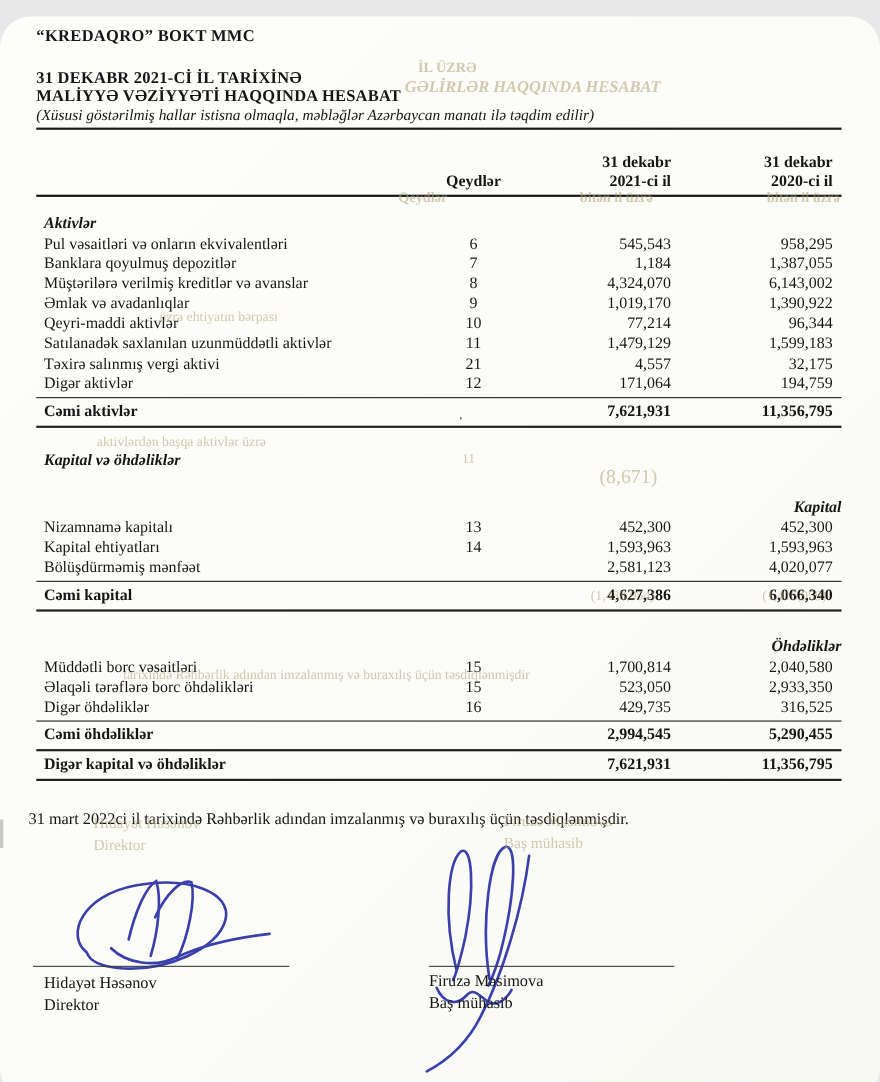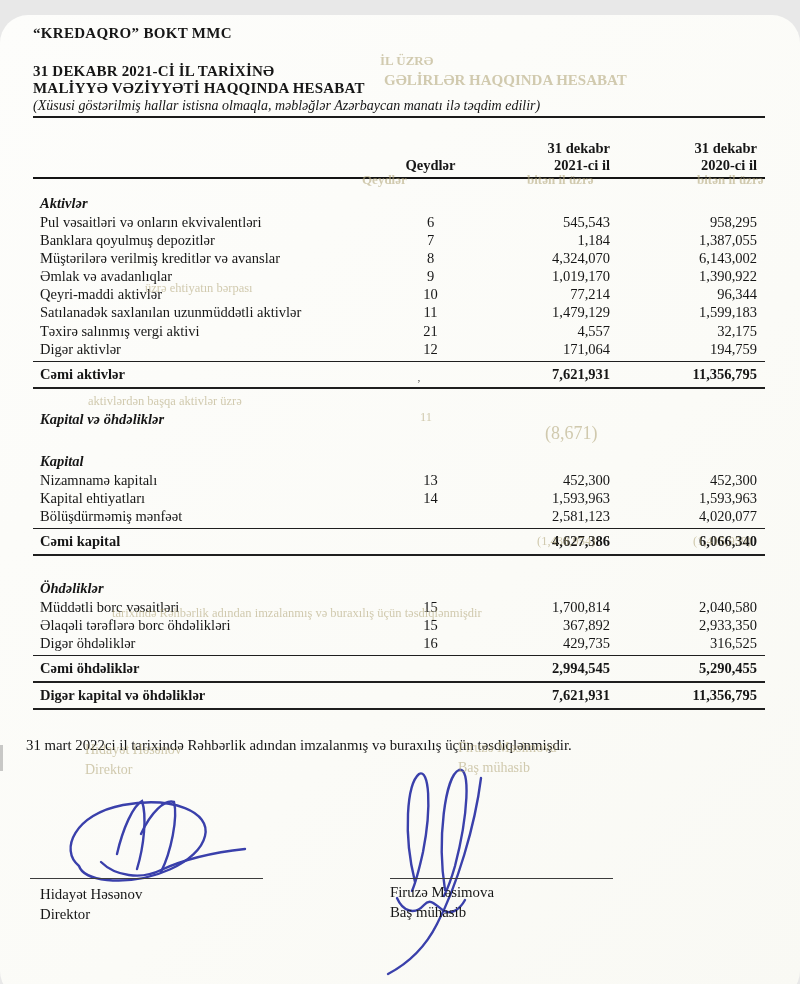--- a/index.html
+++ b/index.html
@@ -25,21 +25,21 @@
   
   .trow { display:grid; grid-template-columns:360px 75px 145px 152px; align-items:end; }
   .c-label { padding-left:7px; }
   .c-note  { text-align:center; }
   .c-v1    { text-align:right; padding-right:3px; }
   .c-v2    { text-align:right; padding-right:8px; }
   .thead { margin-top:22px; border-bottom:2px solid #141414; padding-bottom:3px; }
   .thead .hcell { font-weight:bold; font-size:14.5px; line-height:17px; }
   .row  { font-size:14.5px; line-height:18.1px; }
   .sec-h { font-size:14.5px; font-weight:bold; line-height:19px;font-style:italic; }
-  .sp16 { margin-top:15px; } .sp22 { margin-top:21px; } .sp24 { margin-top:23px; }
+  .sp16 { margin-top:15px; } .sp22 { margin-top:21px; } .sp24 { margin-top:23px;text-align:right; }
   .total-row {
     font-weight:bold; font-size:14.5px; line-height:18px;
     border-top:1.5px solid #1f1f1f; border-bottom:2px solid #1f1f1f;
     padding-top:3px; padding-bottom:4px; margin-top:3px;
   }
   .grand { border-top:none; margin-top:0; }
 
   
   .approval { margin-top:27px; margin-left:-7px; font-size:14.8px; }
   .sig-area { position:relative; height:255px; margin-top:2px; }
@@ -182,21 +182,21 @@
 
   <div class="trow row">
     <div class="c-label">Müddətli borc vəsaitləri</div>
     <div class="c-note">15</div>
     <div class="c-v1">1,700,814</div>
     <div class="c-v2">2,040,580</div>
   </div>
   <div class="trow row">
     <div class="c-label">Əlaqəli tərəflərə borc öhdəlikləri</div>
     <div class="c-note">15</div>
-    <div class="c-v1">367,892</div>
+    <div class="c-v1">523,050</div>
     <div class="c-v2">2,933,350</div>
   </div>
   <div class="trow row">
     <div class="c-label">Digər öhdəliklər</div>
     <div class="c-note">16</div>
     <div class="c-v1">429,735</div>
     <div class="c-v2">316,525</div>
   </div>
 
   <div class="trow total-row">
@@ -238,21 +238,21 @@
       <div>Hidayət Həsənov</div>
       <div>Direktor</div>
     </div>
     <div class="sig-name right">
       <div>Firuzə Məsimova</div>
       <div>Baş mühasib</div>
     </div>
   </div>
 
   <span class="ghost b" style="left:380px; top:38px;  font-size:13px;">İL ÜZRƏ</span>
-  <span class="ghost b" style="left:384px; top:57px;  font-size:15px;">GƏLİRLƏR HAQQINDA HESABAT</span>
+  <span class="ghost b" style="left:368px; top:57px;  font-size:15px;font-style:italic;">GƏLİRLƏR HAQQINDA HESABAT</span>
   <span class="ghost b" style="left:362px; top:157px; font-size:13px;">Qeydlər</span>
   <span class="ghost b" style="left:527px; top:157px; font-size:13px;">bitən il üzrə</span>
   <span class="ghost b" style="left:697px; top:157px; font-size:13px;">bitən il üzrə</span>
   <span class="ghost" style="left:145px; top:266px; font-size:12.5px;">üzrə ehtiyatın bərpası</span>
   <span class="ghost" style="left:88px;  top:379px; font-size:12.5px;">aktivlərdən başqa aktivlər üzrə</span>
   <span class="ghost" style="left:420px; top:395px; font-size:12.5px;">11</span>
   <span class="ghost" style="left:545px; top:408px; font-size:18px;">(8,671)</span>
   <span class="ghost" style="left:537px; top:519px; font-size:12.5px;">(1,438,954)</span>
   <span class="ghost" style="left:693px; top:519px; font-size:12.5px;">(1,415,959)</span>
   <span class="ghost" style="left:112px; top:591px; font-size:12.5px;">tarixində Rəhbərlik adından imzalanmış və buraxılış üçün təsdiqlənmişdir</span>

